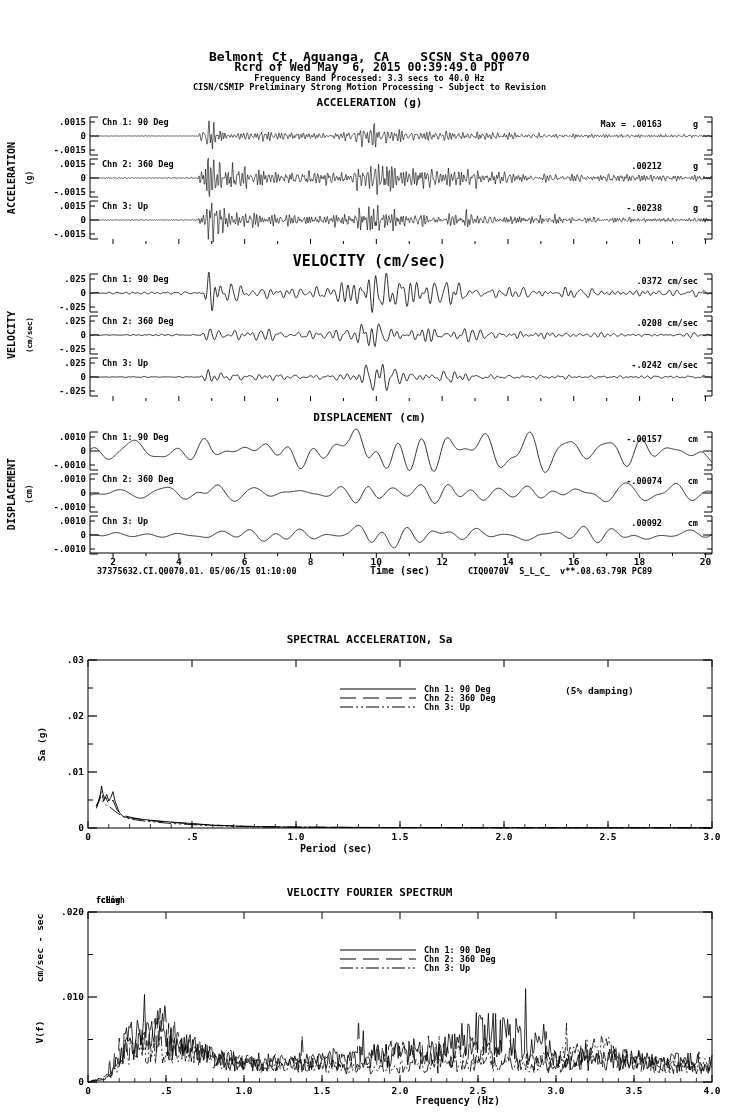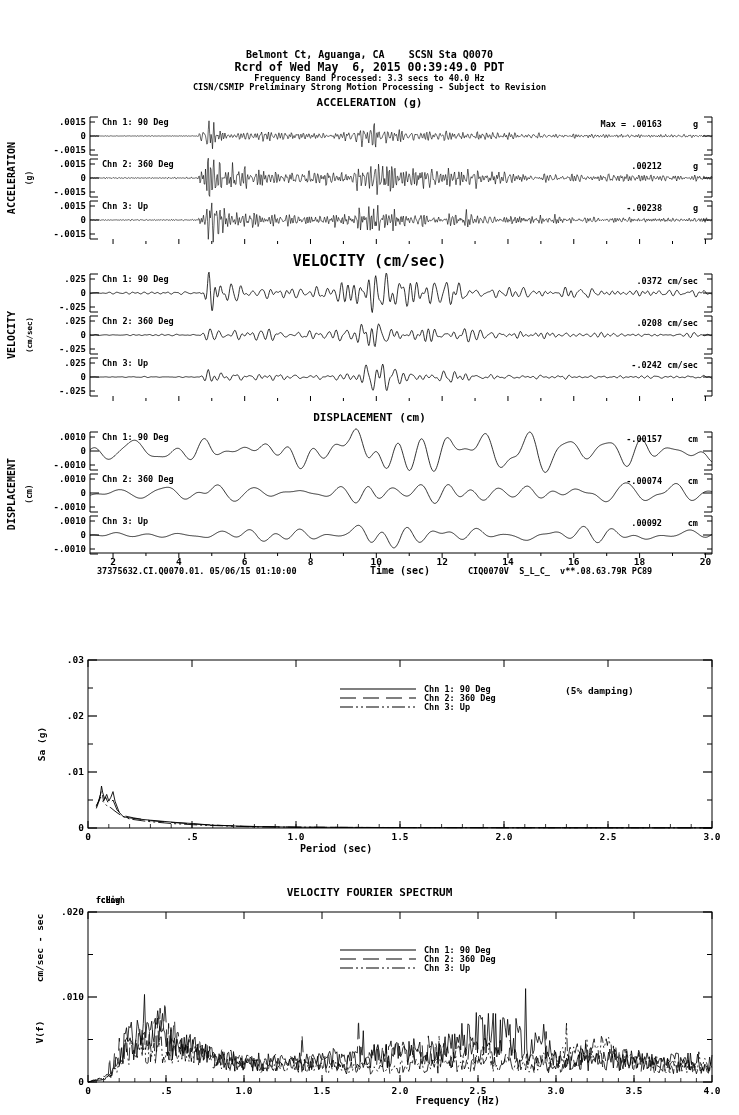--- a/index.html
+++ b/index.html
@@ -357,40 +357,41 @@
         <line x1="340" y1="959" x2="416" y2="959" stroke="#000" stroke-width="1.2" stroke-dasharray="16,7"></line>
         <text x="424" y="962" font-size="8.5" text-anchor="start">Chn 2: 360 Deg</text>
         <line x1="340" y1="968" x2="416" y2="968" stroke="#000" stroke-width="1.2" stroke-dasharray="13,3,2,3,2,3"></line>
         <text x="424" y="971" font-size="8.5" text-anchor="start">Chn 3: Up</text>
         <polyline points="88.0,1082.0 89.2,1081.6 90.4,1081.5 91.6,1081.3 92.8,1080.9 94.0,1081.0 95.2,1080.1 96.4,1080.7 97.6,1080.4 98.8,1080.2 100.0,1080.1 101.2,1080.0 102.4,1080.0 103.6,1078.5 104.8,1079.8 106.0,1077.5 107.2,1076.3 108.4,1076.0 109.6,1074.3 110.8,1077.6 112.0,1071.1 113.2,1067.8 114.5,1068.7 115.7,1057.1 116.9,1057.9 118.1,1061.8 119.3,1064.9 120.5,1058.4 121.7,1047.6 122.9,1063.8 124.1,1033.3 125.3,1033.8 126.5,1027.7 127.7,1041.0 128.9,1026.4 130.1,1027.8 131.3,1022.1 132.5,1038.2 133.7,1059.9 134.9,1046.3 136.1,1037.4 137.3,1020.2 138.5,1026.8 139.7,1034.5 140.9,1038.4 142.1,1039.8 143.3,1023.4 144.5,994.4 145.7,1037.8 146.9,1022.5 148.1,1023.2 149.3,1030.5 150.5,1029.7 151.7,1021.2 152.9,1036.7 154.1,1042.4 155.3,1022.7 156.5,1024.4 157.7,1010.7 158.9,1020.8 160.1,1031.3 161.3,1025.0 162.5,1013.4 163.7,1029.9 164.9,1032.9 166.2,1046.9 167.4,1038.2 168.6,1059.6 169.8,1059.6 171.0,1027.5 172.2,1060.0 173.4,1048.6 174.6,1037.8 175.8,1051.0 177.0,1039.2 178.2,1045.7 179.4,1049.9 180.6,1054.2 181.8,1038.2 183.0,1055.9 184.2,1037.2 185.4,1050.5 186.6,1034.8 187.8,1053.2 189.0,1038.4 190.2,1034.4 191.4,1051.9 192.6,1049.3 193.8,1039.4 195.0,1037.1 196.2,1052.1 197.4,1046.8 198.6,1051.5 199.8,1062.8 201.0,1056.9 202.2,1045.0 203.4,1060.3 204.6,1050.8 205.8,1044.3 207.0,1062.4 208.2,1051.7 209.4,1050.8 210.6,1047.3 211.8,1047.7 213.0,1058.1 214.2,1054.4 215.4,1056.5 216.6,1056.7 217.8,1064.4 219.1,1060.0 220.3,1054.9 221.5,1058.6 222.7,1051.7 223.9,1067.5 225.1,1064.7 226.3,1062.6 227.5,1053.1 228.7,1052.2 229.9,1060.9 231.1,1057.3 232.3,1064.4 233.5,1051.6 234.7,1071.2 235.9,1056.3 237.1,1069.8 238.3,1066.1 239.5,1066.4 240.7,1057.6 241.9,1063.0 243.1,1070.2 244.3,1064.5 245.5,1058.6 246.7,1062.3 247.9,1062.6 249.1,1061.4 250.3,1057.0 251.5,1058.6 252.7,1071.1 253.9,1058.1 255.1,1066.4 256.3,1059.5 257.5,1070.0 258.7,1052.9 259.9,1066.9 261.1,1070.4 262.3,1063.6 263.5,1068.7 264.7,1068.5 265.9,1067.9 267.1,1071.2 268.3,1053.8 269.5,1062.5 270.8,1058.3 272.0,1061.9 273.2,1060.4 274.4,1055.6 275.6,1060.9 276.8,1070.7 278.0,1066.6 279.2,1066.4 280.4,1056.6 281.6,1055.2 282.8,1058.3 284.0,1059.6 285.2,1058.6 286.4,1064.1 287.6,1065.5 288.8,1062.3 290.0,1058.9 291.2,1058.2 292.4,1057.5 293.6,1063.2 294.8,1055.8 296.0,1060.8 297.2,1058.7 298.4,1070.0 299.6,1052.8 300.8,1061.3 302.0,1065.1 303.2,1070.1 304.4,1062.4 305.6,1061.4 306.8,1053.9 308.0,1060.3 309.2,1067.7 310.4,1067.5 311.6,1056.6 312.8,1054.4 314.0,1057.2 315.2,1059.8 316.4,1064.7 317.6,1056.3 318.8,1068.6 320.0,1068.2 321.2,1061.1 322.5,1053.2 323.7,1058.3 324.9,1059.3 326.1,1057.3 327.3,1057.5 328.5,1053.9 329.7,1051.3 330.9,1055.6 332.1,1067.0 333.3,1048.4 334.5,1050.2 335.7,1053.6 336.9,1051.8 338.1,1066.0 339.3,1054.3 340.5,1062.6 341.7,1062.9 342.9,1067.8 344.1,1064.1 345.3,1069.8 346.5,1069.7 347.7,1058.1 348.9,1055.6 350.1,1051.8 351.3,1061.1 352.5,1051.7 353.7,1052.2 354.9,1055.0 356.1,1067.9 357.3,1064.1 358.5,1065.5 359.7,1067.0 360.9,1046.9 362.1,1055.2 363.3,1030.7 364.5,1064.1 365.7,1057.9 366.9,1057.9 368.1,1056.6 369.3,1058.5 370.5,1067.8 371.7,1049.8 372.9,1055.4 374.2,1044.3 375.4,1060.4 376.6,1048.3 377.8,1045.2 379.0,1050.9 380.2,1060.9 381.4,1059.9 382.6,1066.9 383.8,1053.7 385.0,1056.6 386.2,1045.1 387.4,1067.9 388.6,1055.7 389.8,1066.8 391.0,1063.2 392.2,1048.7 393.4,1047.5 394.6,1054.5 395.8,1043.5 397.0,1042.4 398.2,1058.5 399.4,1046.1 400.6,1056.7 401.8,1053.9 403.0,1047.3 404.2,1046.4 405.4,1049.7 406.6,1050.0 407.8,1064.8 409.0,1041.3 410.2,1055.6 411.4,1045.0 412.6,1054.8 413.8,1038.6 415.0,1047.9 416.2,1050.3 417.4,1050.9 418.6,1046.9 419.8,1042.0 421.0,1060.8 422.2,1064.2 423.4,1056.9 424.6,1056.0 425.8,1059.6 427.1,1052.1 428.3,1062.9 429.5,1064.0 430.7,1050.4 431.9,1041.4 433.1,1045.3 434.3,1060.0 435.5,1058.7 436.7,1052.1 437.9,1062.3 439.1,1044.0 440.3,1044.9 441.5,1050.6 442.7,1062.5 443.9,1047.1 445.1,1036.7 446.3,1056.9 447.5,1049.0 448.7,1033.8 449.9,1038.4 451.1,1048.5 452.3,1034.5 453.5,1061.3 454.7,1033.8 455.9,1049.1 457.1,1037.0 458.3,1042.6 459.5,1034.7 460.7,1050.0 461.9,1023.3 463.1,1045.7 464.3,1034.9 465.5,1055.9 466.7,1048.6 467.9,1023.9 469.1,1024.8 470.3,1044.2 471.5,1054.2 472.7,1049.2 473.9,1042.3 475.1,1045.2 476.3,1012.5 477.5,1053.0 478.8,1016.6 480.0,1015.0 481.2,1019.3 482.4,1017.4 483.6,1050.4 484.8,1024.7 486.0,1053.0 487.2,1036.8 488.4,1013.4 489.6,1040.6 490.8,1042.3 492.0,1029.8 493.2,1013.2 494.4,1055.4 495.6,1013.6 496.8,1057.0 498.0,1047.4 499.2,1055.0 500.4,1019.8 501.6,1051.2 502.8,1017.7 504.0,1018.2 505.2,1027.3 506.4,1037.3 507.6,1019.3 508.8,1035.3 510.0,1024.4 511.2,1055.5 512.4,1051.9 513.6,1038.2 514.8,1059.2 516.0,1018.4 517.2,1027.5 518.4,1032.6 519.6,1026.2 520.8,1030.1 522.0,1057.6 523.2,1055.6 524.4,1053.5 525.6,988.6 526.8,1049.1 528.0,1058.2 529.2,1061.0 530.5,1053.2 531.7,1039.5 532.9,1053.7 534.1,1050.2 535.3,1032.7 536.5,1038.4 537.7,1042.6 538.9,1036.3 540.1,1040.6 541.3,1044.3 542.5,1040.8 543.7,1024.2 544.9,1039.3 546.1,1058.2 547.3,1051.9 548.5,1056.5 549.7,1040.5 550.9,1052.1 552.1,1057.5 553.3,1065.4 554.5,1050.3 555.7,1054.0 556.9,1063.8 558.1,1068.1 559.3,1056.4 560.5,1055.6 561.7,1060.6 562.9,1059.7 564.1,1062.3 565.3,1067.9 566.5,1058.1 567.7,1064.0 568.9,1055.6 570.1,1068.6 571.3,1069.0 572.5,1068.6 573.7,1064.5 574.9,1062.9 576.1,1065.7 577.3,1059.5 578.5,1054.8 579.7,1069.3 580.9,1069.3 582.2,1048.9 583.4,1053.7 584.6,1053.0 585.8,1059.3 587.0,1054.8 588.2,1070.8 589.4,1052.8 590.6,1057.9 591.8,1063.6 593.0,1059.3 594.2,1060.4 595.4,1059.5 596.6,1053.7 597.8,1054.4 599.0,1058.6 600.2,1063.2 601.4,1063.6 602.6,1060.3 603.8,1061.8 605.0,1068.6 606.2,1070.2 607.4,1061.1 608.6,1052.2 609.8,1056.2 611.0,1062.3 612.2,1053.5 613.4,1068.0 614.6,1053.3 615.8,1055.4 617.0,1061.4 618.2,1061.9 619.4,1070.8 620.6,1057.8 621.8,1064.5 623.0,1068.9 624.2,1059.0 625.4,1066.8 626.6,1054.6 627.8,1061.3 629.0,1068.2 630.2,1064.4 631.4,1050.8 632.6,1058.8 633.8,1058.0 635.1,1063.2 636.3,1057.5 637.5,1058.2 638.7,1050.2 639.9,1053.9 641.1,1062.2 642.3,1053.5 643.5,1069.6 644.7,1064.8 645.9,1059.7 647.1,1052.9 648.3,1058.6 649.5,1056.7 650.7,1066.3 651.9,1054.2 653.1,1065.0 654.3,1057.9 655.5,1059.6 656.7,1064.7 657.9,1066.5 659.1,1066.3 660.3,1068.4 661.5,1058.2 662.7,1061.5 663.9,1057.3 665.1,1063.3 666.3,1065.4 667.5,1058.2 668.7,1061.1 669.9,1061.9 671.1,1053.9 672.3,1054.7 673.5,1055.4 674.7,1059.2 675.9,1053.0 677.1,1053.3 678.3,1053.6 679.5,1070.1 680.7,1057.4 681.9,1061.2 683.1,1061.8 684.3,1057.7 685.5,1057.7 686.8,1064.0 688.0,1053.0 689.2,1069.6 690.4,1053.0 691.6,1064.6 692.8,1062.1 694.0,1067.9 695.2,1064.0 696.4,1063.1 697.6,1054.0 698.8,1062.0 700.0,1070.8 701.2,1070.3 702.4,1068.3 703.6,1070.7 704.8,1064.1 706.0,1065.9 707.2,1067.2 708.4,1071.4 709.6,1057.0 710.8,1065.4 712.0,1055.0 " fill="none" stroke="#000" stroke-width="0.8"></polyline>
         <polyline points="88.0,1082.0 89.2,1081.8 90.4,1081.5 91.6,1081.1 92.8,1080.2 94.0,1079.9 95.2,1080.6 96.4,1079.9 97.6,1079.0 98.8,1078.5 100.0,1078.1 101.2,1079.7 102.4,1078.3 103.6,1078.4 104.8,1079.3 106.0,1074.9 107.2,1074.4 108.4,1074.5 109.6,1058.0 110.8,1074.1 112.0,1067.6 113.2,1069.7 114.5,1053.3 115.7,1066.6 116.9,1065.2 118.1,1060.9 119.3,1038.1 120.5,1062.5 121.7,1064.5 122.9,1060.9 124.1,1060.7 125.3,1037.8 126.5,1052.1 127.7,1040.3 128.9,1041.3 130.1,1037.8 131.3,1043.4 132.5,1042.7 133.7,1051.8 134.9,1053.6 136.1,1038.0 137.3,1057.6 138.5,1032.9 139.7,1027.6 140.9,1049.0 142.1,1029.2 143.3,1049.8 144.5,1044.7 145.7,1049.3 146.9,1040.5 148.1,1051.6 149.3,1029.3 150.5,1061.8 151.7,1042.7 152.9,1026.7 154.1,1022.3 155.3,1018.2 156.5,1055.0 157.7,1018.0 158.9,1047.9 160.1,1008.2 161.3,1031.9 162.5,1031.0 163.7,1025.3 164.9,1002.4 166.2,1023.8 167.4,1054.9 168.6,1023.4 169.8,1051.0 171.0,1029.6 172.2,1051.4 173.4,1027.7 174.6,1020.1 175.8,1055.7 177.0,1032.7 178.2,1032.6 179.4,1043.6 180.6,1039.7 181.8,1059.2 183.0,1042.3 184.2,1045.9 185.4,1061.2 186.6,1045.4 187.8,1043.5 189.0,1039.5 190.2,1048.7 191.4,1061.6 192.6,1039.6 193.8,1048.7 195.0,1051.8 196.2,1048.6 197.4,1063.4 198.6,1039.2 199.8,1042.1 201.0,1054.5 202.2,1055.6 203.4,1061.7 204.6,1057.9 205.8,1041.2 207.0,1043.3 208.2,1058.2 209.4,1046.4 210.6,1058.3 211.8,1061.0 213.0,1067.8 214.2,1067.9 215.4,1054.5 216.6,1065.6 217.8,1060.4 219.1,1058.3 220.3,1067.7 221.5,1050.4 222.7,1047.5 223.9,1049.4 225.1,1067.6 226.3,1067.8 227.5,1062.4 228.7,1068.1 229.9,1050.6 231.1,1050.4 232.3,1062.1 233.5,1052.8 234.7,1060.4 235.9,1058.6 237.1,1057.4 238.3,1058.5 239.5,1055.2 240.7,1062.3 241.9,1067.7 243.1,1061.2 244.3,1070.3 245.5,1062.6 246.7,1055.3 247.9,1055.4 249.1,1056.8 250.3,1055.3 251.5,1066.8 252.7,1067.7 253.9,1057.6 255.1,1064.4 256.3,1067.2 257.5,1071.0 258.7,1059.6 259.9,1059.0 261.1,1063.5 262.3,1068.4 263.5,1071.0 264.7,1058.9 265.9,1058.9 267.1,1064.3 268.3,1065.8 269.5,1064.7 270.8,1059.5 272.0,1067.2 273.2,1057.4 274.4,1056.0 275.6,1054.2 276.8,1063.3 278.0,1058.1 279.2,1062.1 280.4,1062.1 281.6,1064.0 282.8,1067.2 284.0,1068.6 285.2,1061.5 286.4,1062.4 287.6,1063.7 288.8,1065.4 290.0,1054.2 291.2,1057.8 292.4,1060.7 293.6,1058.1 294.8,1071.6 296.0,1069.2 297.2,1061.7 298.4,1062.0 299.6,1059.9 300.8,1063.4 302.0,1034.8 303.2,1054.0 304.4,1059.2 305.6,1063.0 306.8,1061.9 308.0,1063.9 309.2,1057.4 310.4,1055.7 311.6,1069.7 312.8,1065.2 314.0,1059.1 315.2,1063.0 316.4,1062.4 317.6,1060.2 318.8,1053.6 320.0,1054.4 321.2,1060.6 322.5,1068.5 323.7,1066.8 324.9,1056.4 326.1,1068.3 327.3,1064.7 328.5,1052.3 329.7,1063.8 330.9,1064.0 332.1,1069.2 333.3,1065.3 334.5,1064.9 335.7,1065.6 336.9,1069.8 338.1,1069.1 339.3,1063.8 340.5,1066.8 341.7,1053.9 342.9,1056.5 344.1,1054.8 345.3,1061.7 346.5,1066.5 347.7,1055.4 348.9,1055.7 350.1,1062.6 351.3,1060.9 352.5,1058.7 353.7,1057.9 354.9,1051.7 356.1,1052.1 357.3,1053.0 358.5,1019.6 359.7,1054.2 360.9,1066.2 362.1,1065.3 363.3,1063.9 364.5,1063.5 365.7,1058.9 366.9,1065.0 368.1,1064.0 369.3,1052.5 370.5,1055.1 371.7,1058.2 372.9,1045.4 374.2,1045.6 375.4,1061.2 376.6,1066.3 377.8,1043.0 379.0,1065.3 380.2,1062.7 381.4,1058.4 382.6,1045.8 383.8,1058.0 385.0,1061.9 386.2,1044.0 387.4,1066.8 388.6,1046.3 389.8,1045.9 391.0,1040.9 392.2,1055.1 393.4,1056.4 394.6,1048.1 395.8,1041.8 397.0,1044.7 398.2,1043.2 399.4,1055.6 400.6,1052.0 401.8,1047.1 403.0,1041.9 404.2,1045.3 405.4,1055.1 406.6,1060.1 407.8,1062.2 409.0,1057.1 410.2,1053.3 411.4,1048.5 412.6,1047.1 413.8,1057.1 415.0,1063.5 416.2,1059.2 417.4,1049.0 418.6,1050.4 419.8,1053.0 421.0,1056.6 422.2,1045.3 423.4,1066.1 424.6,1064.4 425.8,1054.9 427.1,1064.5 428.3,1035.9 429.5,1047.6 430.7,1046.0 431.9,1064.1 433.1,1060.0 434.3,1065.5 435.5,1041.8 436.7,1047.8 437.9,1067.3 439.1,1046.7 440.3,1051.1 441.5,1059.1 442.7,1049.2 443.9,1043.3 445.1,1058.9 446.3,1050.1 447.5,1046.7 448.7,1056.1 449.9,1065.9 451.1,1052.8 452.3,1067.0 453.5,1052.2 454.7,1058.3 455.9,1050.0 457.1,1052.2 458.3,1045.9 459.5,1046.6 460.7,1056.9 461.9,1052.3 463.1,1056.2 464.3,1052.7 465.5,1047.7 466.7,1059.3 467.9,1060.4 469.1,1044.9 470.3,1036.8 471.5,1040.5 472.7,1037.8 473.9,1061.7 475.1,1063.3 476.3,1041.9 477.5,1043.0 478.8,1060.1 480.0,1060.5 481.2,1050.1 482.4,1044.7 483.6,1054.7 484.8,1038.0 486.0,1040.1 487.2,1046.2 488.4,1043.2 489.6,1043.9 490.8,1048.2 492.0,1053.7 493.2,1063.8 494.4,1061.6 495.6,1047.5 496.8,1050.0 498.0,1053.4 499.2,1045.5 500.4,1040.3 501.6,1064.0 502.8,1064.5 504.0,1063.0 505.2,1056.2 506.4,1052.1 507.6,1057.0 508.8,1060.2 510.0,1040.1 511.2,1049.1 512.4,1057.2 513.6,1057.0 514.8,1049.4 516.0,1052.8 517.2,1068.7 518.4,1066.3 519.6,1060.1 520.8,1061.1 522.0,1060.3 523.2,1055.8 524.4,1059.3 525.6,1059.5 526.8,1053.8 528.0,1068.3 529.2,1058.9 530.5,1055.4 531.7,1054.9 532.9,1055.3 534.1,1070.4 535.3,1055.4 536.5,1063.0 537.7,1057.9 538.9,1063.5 540.1,1055.4 541.3,1062.3 542.5,1059.4 543.7,1066.8 544.9,1067.3 546.1,1031.5 547.3,1068.2 548.5,1072.7 549.7,1066.2 550.9,1060.6 552.1,1068.3 553.3,1068.3 554.5,1066.1 555.7,1069.0 556.9,1063.3 558.1,1069.0 559.3,1056.2 560.5,1072.3 561.7,1071.0 562.9,1064.2 564.1,1071.2 565.3,1060.1 566.5,1066.6 567.7,1063.0 568.9,1065.3 570.1,1070.0 571.3,1054.6 572.5,1059.5 573.7,1060.2 574.9,1067.0 576.1,1062.3 577.3,1067.5 578.5,1069.4 579.7,1051.7 580.9,1064.9 582.2,1048.3 583.4,1052.8 584.6,1060.6 585.8,1043.7 587.0,1055.5 588.2,1062.0 589.4,1060.2 590.6,1052.6 591.8,1047.8 593.0,1055.5 594.2,1058.0 595.4,1062.2 596.6,1049.8 597.8,1064.3 599.0,1063.6 600.2,1052.9 601.4,1053.3 602.6,1066.8 603.8,1052.1 605.0,1057.4 606.2,1063.7 607.4,1062.8 608.6,1059.5 609.8,1049.0 611.0,1056.2 612.2,1056.1 613.4,1056.0 614.6,1049.1 615.8,1061.7 617.0,1067.5 618.2,1061.4 619.4,1049.9 620.6,1070.0 621.8,1065.6 623.0,1050.6 624.2,1049.3 625.4,1061.8 626.6,1051.1 627.8,1064.1 629.0,1066.0 630.2,1064.2 631.4,1054.4 632.6,1064.2 633.8,1057.1 635.1,1062.4 636.3,1056.5 637.5,1067.5 638.7,1052.8 639.9,1057.4 641.1,1071.6 642.3,1060.0 643.5,1059.2 644.7,1058.2 645.9,1055.5 647.1,1067.8 648.3,1068.0 649.5,1065.7 650.7,1055.6 651.9,1057.0 653.1,1065.9 654.3,1072.5 655.5,1056.6 656.7,1061.6 657.9,1071.4 659.1,1072.9 660.3,1068.8 661.5,1069.5 662.7,1071.3 663.9,1058.1 665.1,1071.5 666.3,1072.9 667.5,1058.9 668.7,1073.4 669.9,1065.2 671.1,1062.6 672.3,1061.5 673.5,1061.7 674.7,1068.7 675.9,1065.2 677.1,1072.9 678.3,1067.0 679.5,1063.4 680.7,1066.6 681.9,1063.7 683.1,1059.5 684.3,1060.4 685.5,1066.6 686.8,1060.8 688.0,1063.5 689.2,1069.0 690.4,1070.0 691.6,1066.5 692.8,1072.4 694.0,1063.4 695.2,1068.7 696.4,1073.8 697.6,1069.8 698.8,1068.1 700.0,1067.9 701.2,1063.8 702.4,1068.7 703.6,1071.2 704.8,1062.1 706.0,1067.7 707.2,1072.0 708.4,1073.2 709.6,1068.0 710.8,1063.0 712.0,1066.5 " fill="none" stroke="#000" stroke-width="0.8" stroke-dasharray="16,7"></polyline>
         <polyline points="88.0,1082.0 89.2,1081.7 90.4,1081.3 91.6,1080.6 92.8,1080.7 94.0,1080.8 95.2,1079.7 96.4,1080.6 97.6,1080.1 98.8,1078.0 100.0,1078.7 101.2,1078.1 102.4,1079.5 103.6,1076.3 104.8,1076.6 106.0,1078.5 107.2,1077.2 108.4,1075.5 109.6,1076.6 110.8,1075.1 112.0,1075.7 113.2,1068.3 114.5,1068.7 115.7,1068.6 116.9,1072.3 118.1,1066.0 119.3,1066.4 120.5,1056.7 121.7,1062.8 122.9,1063.3 124.1,1047.2 125.3,1038.3 126.5,1037.5 127.7,1056.7 128.9,1064.5 130.1,1040.0 131.3,1040.9 132.5,1054.0 133.7,1048.7 134.9,1055.8 136.1,1058.5 137.3,1050.4 138.5,1044.7 139.7,1051.2 140.9,1038.0 142.1,1056.5 143.3,1034.2 144.5,1030.9 145.7,1061.8 146.9,1063.5 148.1,1062.7 149.3,1041.7 150.5,1046.5 151.7,1056.4 152.9,1049.0 154.1,1043.1 155.3,1063.7 156.5,1050.8 157.7,1044.4 158.9,1045.4 160.1,1037.4 161.3,1036.9 162.5,1062.9 163.7,1057.0 164.9,1062.6 166.2,1052.0 167.4,1055.8 168.6,1051.9 169.8,1055.1 171.0,1058.8 172.2,1063.6 173.4,1039.3 174.6,1047.4 175.8,1052.7 177.0,1057.2 178.2,1062.0 179.4,1047.0 180.6,1049.0 181.8,1043.3 183.0,1054.7 184.2,1050.0 185.4,1044.7 186.6,1057.5 187.8,1046.2 189.0,1061.6 190.2,1048.1 191.4,1049.1 192.6,1048.7 193.8,1062.9 195.0,1045.0 196.2,1048.7 197.4,1044.2 198.6,1065.7 199.8,1047.1 201.0,1045.6 202.2,1053.8 203.4,1048.7 204.6,1055.4 205.8,1049.4 207.0,1057.4 208.2,1050.9 209.4,1059.7 210.6,1055.1 211.8,1057.7 213.0,1052.3 214.2,1053.1 215.4,1066.8 216.6,1066.7 217.8,1062.0 219.1,1053.7 220.3,1059.1 221.5,1068.8 222.7,1058.6 223.9,1053.7 225.1,1063.6 226.3,1069.8 227.5,1059.3 228.7,1061.2 229.9,1071.6 231.1,1064.0 232.3,1062.3 233.5,1065.0 234.7,1069.9 235.9,1070.9 237.1,1061.7 238.3,1064.1 239.5,1061.0 240.7,1067.0 241.9,1055.3 243.1,1070.5 244.3,1065.5 245.5,1059.8 246.7,1062.7 247.9,1058.6 249.1,1062.0 250.3,1065.7 251.5,1055.3 252.7,1061.1 253.9,1061.0 255.1,1059.9 256.3,1061.0 257.5,1059.5 258.7,1066.2 259.9,1072.9 261.1,1072.2 262.3,1071.2 263.5,1063.7 264.7,1060.3 265.9,1062.2 267.1,1068.5 268.3,1070.5 269.5,1063.4 270.8,1066.4 272.0,1067.8 273.2,1071.9 274.4,1064.6 275.6,1070.9 276.8,1067.1 278.0,1060.1 279.2,1065.1 280.4,1069.4 281.6,1063.3 282.8,1064.9 284.0,1070.5 285.2,1070.7 286.4,1071.9 287.6,1067.7 288.8,1063.6 290.0,1060.2 291.2,1067.5 292.4,1068.3 293.6,1064.9 294.8,1070.7 296.0,1062.5 297.2,1068.2 298.4,1072.3 299.6,1059.1 300.8,1059.0 302.0,1073.0 303.2,1067.3 304.4,1059.5 305.6,1071.5 306.8,1072.5 308.0,1064.4 309.2,1070.7 310.4,1059.8 311.6,1068.8 312.8,1058.0 314.0,1070.6 315.2,1066.2 316.4,1065.9 317.6,1065.0 318.8,1069.8 320.0,1062.5 321.2,1063.9 322.5,1058.8 323.7,1060.0 324.9,1059.1 326.1,1072.1 327.3,1071.9 328.5,1073.4 329.7,1064.9 330.9,1065.0 332.1,1061.8 333.3,1060.1 334.5,1066.8 335.7,1062.1 336.9,1071.4 338.1,1062.6 339.3,1066.3 340.5,1068.1 341.7,1070.4 342.9,1064.9 344.1,1067.6 345.3,1071.0 346.5,1074.0 347.7,1066.1 348.9,1072.7 350.1,1066.8 351.3,1061.8 352.5,1070.9 353.7,1064.5 354.9,1064.9 356.1,1072.3 357.3,1071.3 358.5,1064.9 359.7,1070.6 360.9,1064.3 362.1,1062.7 363.3,1067.5 364.5,1062.9 365.7,1065.3 366.9,1065.1 368.1,1069.6 369.3,1064.6 370.5,1074.2 371.7,1072.7 372.9,1070.2 374.2,1066.8 375.4,1069.7 376.6,1069.8 377.8,1071.6 379.0,1068.4 380.2,1065.2 381.4,1066.6 382.6,1066.2 383.8,1072.6 385.0,1071.7 386.2,1069.9 387.4,1068.5 388.6,1061.3 389.8,1073.5 391.0,1071.8 392.2,1069.0 393.4,1069.1 394.6,1065.8 395.8,1068.8 397.0,1068.2 398.2,1072.6 399.4,1073.1 400.6,1061.2 401.8,1060.2 403.0,1072.4 404.2,1068.9 405.4,1065.6 406.6,1068.4 407.8,1067.4 409.0,1072.5 410.2,1062.6 411.4,1062.3 412.6,1062.9 413.8,1047.2 415.0,1065.5 416.2,1064.8 417.4,1064.9 418.6,1063.3 419.8,1069.0 421.0,1058.5 422.2,1062.3 423.4,1070.2 424.6,1072.9 425.8,1071.3 427.1,1071.1 428.3,1064.4 429.5,1066.1 430.7,1069.1 431.9,1059.7 433.1,1063.7 434.3,1067.3 435.5,1060.5 436.7,1058.8 437.9,1073.2 439.1,1035.6 440.3,1068.2 441.5,1057.8 442.7,1062.0 443.9,1062.7 445.1,1061.8 446.3,1059.8 447.5,1065.2 448.7,1061.7 449.9,1062.6 451.1,1068.0 452.3,1064.0 453.5,1063.8 454.7,1059.7 455.9,1056.6 457.1,1071.7 458.3,1066.1 459.5,1064.7 460.7,1061.9 461.9,1069.5 463.1,1056.5 464.3,1069.0 465.5,1066.4 466.7,1059.5 467.9,1065.8 469.1,1070.2 470.3,1071.6 471.5,1061.1 472.7,1059.3 473.9,1071.7 475.1,1064.7 476.3,1055.2 477.5,1064.3 478.8,1058.8 480.0,1062.5 481.2,1064.5 482.4,1054.1 483.6,1063.8 484.8,1061.2 486.0,1060.1 487.2,1054.6 488.4,1054.4 489.6,1042.7 490.8,1065.8 492.0,1060.8 493.2,1071.8 494.4,1057.0 495.6,1067.6 496.8,1065.0 498.0,1070.8 499.2,1070.7 500.4,1066.1 501.6,1064.2 502.8,1063.7 504.0,1062.3 505.2,1058.1 506.4,1062.7 507.6,1061.6 508.8,1060.9 510.0,1057.1 511.2,1063.8 512.4,1069.1 513.6,1070.1 514.8,1065.7 516.0,1060.0 517.2,1058.1 518.4,1070.7 519.6,1058.5 520.8,1069.8 522.0,1065.9 523.2,1061.8 524.4,1062.6 525.6,1070.0 526.8,1060.9 528.0,1068.6 529.2,1072.2 530.5,1069.4 531.7,1064.5 532.9,1067.6 534.1,1072.5 535.3,1058.9 536.5,1056.3 537.7,1070.2 538.9,1063.9 540.1,1067.0 541.3,1063.8 542.5,1052.8 543.7,1053.1 544.9,1055.0 546.1,1062.3 547.3,1070.5 548.5,1070.2 549.7,1056.3 550.9,1067.3 552.1,1052.0 553.3,1056.1 554.5,1054.2 555.7,1052.2 556.9,1060.9 558.1,1061.2 559.3,1067.0 560.5,1051.0 561.7,1048.6 562.9,1047.5 564.1,1058.1 565.3,1050.3 566.5,1023.2 567.7,1062.2 568.9,1053.6 570.1,1045.7 571.3,1060.5 572.5,1053.1 573.7,1046.9 574.9,1054.4 576.1,1048.1 577.3,1043.7 578.5,1053.7 579.7,1059.0 580.9,1045.1 582.2,1062.4 583.4,1055.0 584.6,1060.8 585.8,1038.6 587.0,1039.7 588.2,1064.2 589.4,1050.4 590.6,1047.6 591.8,1058.0 593.0,1043.4 594.2,1038.8 595.4,1048.7 596.6,1047.9 597.8,1046.6 599.0,1059.2 600.2,1052.3 601.4,1036.3 602.6,1039.6 603.8,1048.1 605.0,1044.5 606.2,1038.8 607.4,1045.5 608.6,1037.4 609.8,1043.3 611.0,1042.8 612.2,1059.2 613.4,1045.9 614.6,1058.3 615.8,1047.2 617.0,1058.3 618.2,1055.8 619.4,1056.9 620.6,1059.3 621.8,1062.2 623.0,1054.5 624.2,1065.3 625.4,1049.6 626.6,1049.4 627.8,1057.6 629.0,1057.0 630.2,1055.1 631.4,1053.9 632.6,1068.6 633.8,1069.6 635.1,1056.4 636.3,1068.4 637.5,1064.3 638.7,1066.2 639.9,1056.9 641.1,1057.4 642.3,1058.0 643.5,1063.4 644.7,1055.6 645.9,1062.5 647.1,1068.8 648.3,1066.9 649.5,1057.2 650.7,1070.5 651.9,1061.2 653.1,1068.1 654.3,1061.2 655.5,1070.6 656.7,1056.7 657.9,1063.7 659.1,1059.7 660.3,1058.0 661.5,1061.6 662.7,1062.9 663.9,1065.6 665.1,1070.5 666.3,1067.4 667.5,1067.4 668.7,1061.9 669.9,1072.9 671.1,1065.1 672.3,1068.3 673.5,1073.7 674.7,1060.9 675.9,1064.1 677.1,1067.6 678.3,1061.7 679.5,1072.9 680.7,1063.0 681.9,1071.2 683.1,1061.8 684.3,1067.5 685.5,1062.9 686.8,1072.9 688.0,1060.1 689.2,1064.3 690.4,1070.5 691.6,1060.6 692.8,1069.4 694.0,1070.6 695.2,1066.4 696.4,1067.2 697.6,1070.7 698.8,1051.8 700.0,1060.1 701.2,1073.4 702.4,1067.8 703.6,1061.7 704.8,1058.4 706.0,1061.3 707.2,1064.7 708.4,1070.5 709.6,1070.6 710.8,1062.5 712.0,1069.7 " fill="none" stroke="#000" stroke-width="0.8" stroke-dasharray="13,3,2,3,2,3"></polyline>
       </g>
     </svg>
 
-  <div class="t c b" style="top:50px;font-size:10px">Belmont Ct, Aguanga, CA    SCSN Sta Q0070</div>
+  <div class="t c b" style="top:50px;font-size:13px">Belmont Ct, Aguanga, CA    SCSN Sta Q0070</div>
   <div class="t c b" style="top:61px;font-size:11.5px">Rcrd of Wed May  6, 2015 00:39:49.0 PDT</div>
   <div class="t c b" style="top:74px;font-size:8.5px">Frequency Band Processed: 3.3 secs to 40.0 Hz</div>
   <div class="t c b" style="top:97px;font-size:11px">ACCELERATION (g)</div>
 
   <div class="t c b" style="top:83px;font-size:8.5px">CISN/CSMIP Preliminary Strong Motion Processing - Subject to Revision</div>
   <div class="t c b" style="top:254px;font-size:15px">VELOCITY (cm/sec)</div>
   <div class="t c b" style="top:412px;font-size:11px">DISPLACEMENT (cm)</div>
 
   <div class="t rot b" style="left:12px;top:178px;font-size:10px">ACCELERATION</div>
   <div class="t rot b" style="left:30px;top:178px;font-size:8px">(g)</div>
   <div class="t rot b" style="left:12px;top:335px;font-size:10px">VELOCITY</div>
   <div class="t rot b" style="left:30px;top:335px;font-size:7.5px">(cm/sec)</div>
   <div class="t rot b" style="left:12px;top:494px;font-size:10px">DISPLACEMENT</div>
   <div class="t rot b" style="left:30px;top:494px;font-size:8px">(cm)</div>
 
   <div class="t b" style="left:300px;top:566px;width:200px;text-align:center;font-size:10px">Time (sec)</div>
   <div class="t b" style="left:97px;top:567px;font-size:8.5px">37375632.CI.Q0070.01. 05/06/15 01:10:00</div>
   <div class="t b" style="left:468px;top:567px;font-size:8.5px">CIQ0070V  S_L_C_  v**.08.63.79R PC89</div>
 
+  <div class="t c b" style="top:634px;font-size:11px">SPECTRAL ACCELERATION, Sa</div>
   <div class="t b" style="left:565px;top:686px;font-size:9.5px">(5% damping)</div>
   <div class="t b" style="left:300px;top:844px;width:200px;text-align:left;font-size:10px">Period (sec)</div>
   <div class="t rot b" style="left:42px;top:744px;font-size:9.5px">Sa (g)</div>
 
   <div class="t c b" style="top:887px;font-size:11px">VELOCITY FOURIER SPECTRUM</div>
   <div class="t" style="left:96px;top:897px;width:60px;height:12px">
     <span class="t b" style="left:0;top:0;font-size:8px">fcLow</span>
     <span class="t b" style="left:0;top:0;font-size:8px">fcHigh</span>
   </div>
   <div class="t b" style="left:300px;top:1096px;width:200px;text-align:right;font-size:10px">Frequency (Hz)</div>

